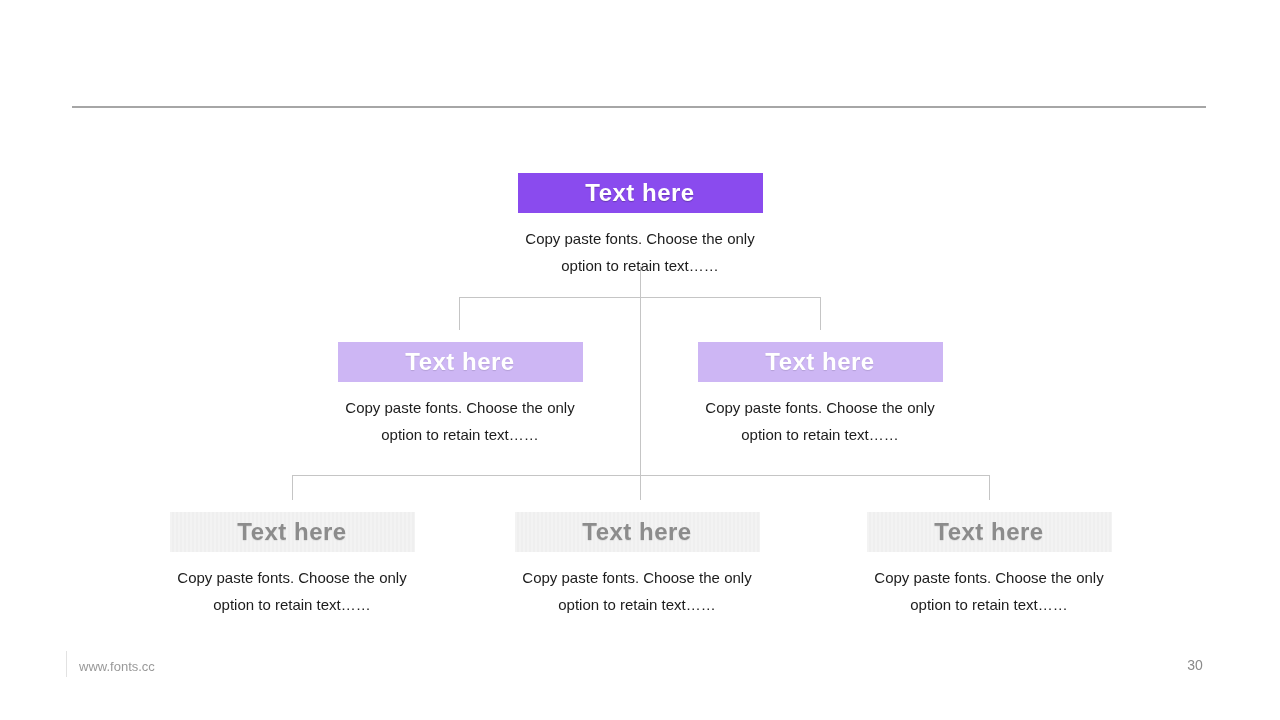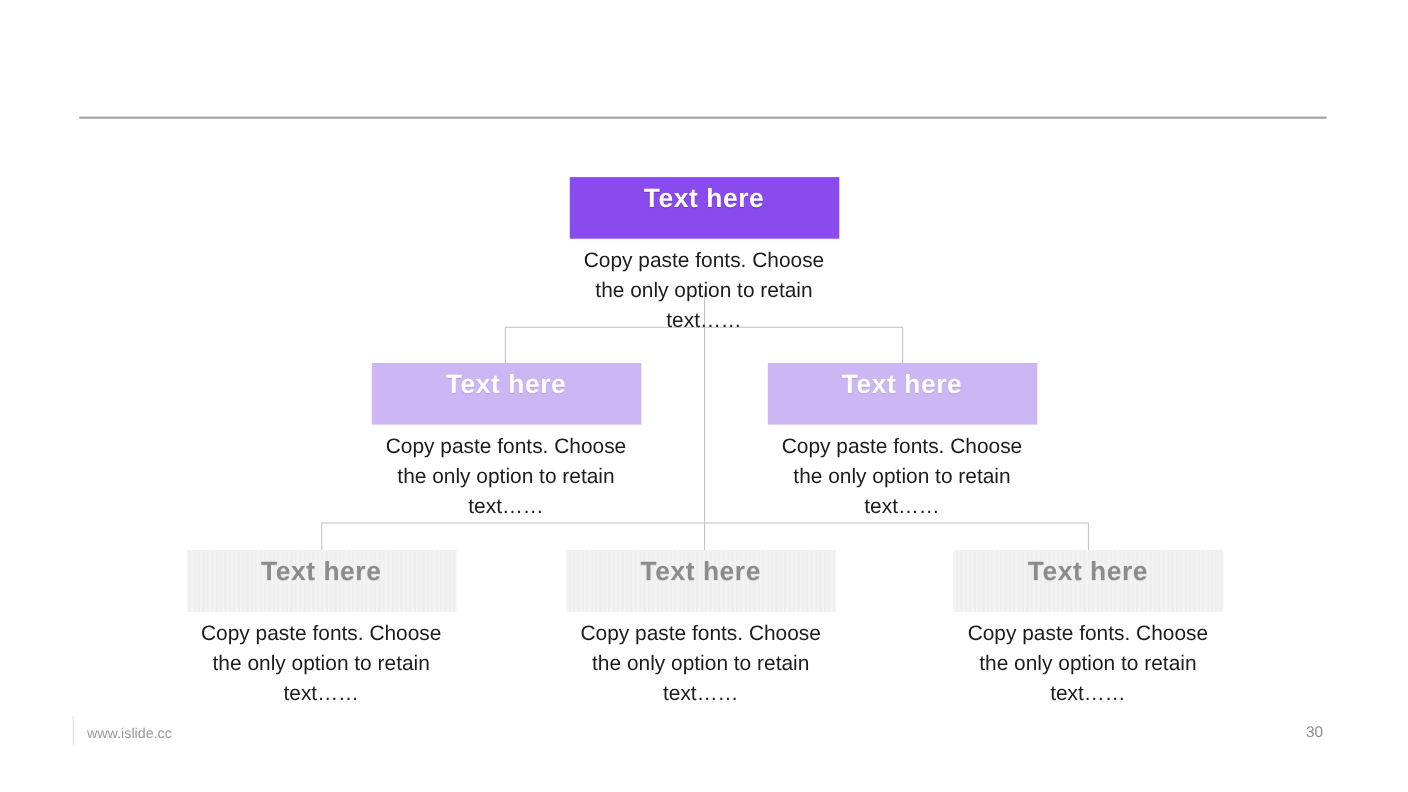--- a/index.html
+++ b/index.html
@@ -22,34 +22,34 @@
   }
   .divider{
     position:absolute;left:72px;top:106px;width:1134px;height:2px;
     background:var(--divider);
   }
   .line{position:absolute;background:var(--connector);}
   .line.h{height:1px;}
   .line.v{width:1px;}
   .node{position:absolute;width:250px;text-align:center;}
   .node-box{
-    width:245px;height:56px;margin:0 auto;
+    width:245px;height:40px;margin:12px auto;
     font-size:24px;font-weight:bold;line-height:40px;
     text-align:center;letter-spacing:0.5px;
   }
   .node-box.lvl1{background:var(--accent);color:#ffffff;text-shadow:0 1px 1px rgba(0,0,0,0.25);}
   .node-box.lvl2{background:var(--accent-light);color:#ffffff;text-shadow:0 1px 1px rgba(0,0,0,0.12);}
   .node-box.lvl3{
     background:var(--box-gray);
     background-image:repeating-linear-gradient(90deg,#f3f3f3 0 2px,#efefef 2px 4px);
     color:var(--title-gray);text-shadow:0 1px 1px rgba(0,0,0,0.08);
   }
   .node-desc{
     margin:7px auto 0 auto;width:250px;
-    font-size:19px;line-height:27px;color:var(--desc-color);
+    font-size:15px;line-height:27px;color:var(--desc-color);
     text-align:center;
   }
   .footer-tick{position:absolute;left:66px;top:651px;width:1px;height:26px;background:#e2e2e2;}
   .footer-url{position:absolute;left:79px;top:659px;font-size:13px;color:var(--footer-gray);}
   .page-number{position:absolute;left:1178px;top:657px;width:34px;text-align:center;font-size:14px;color:#8a8a8a;}
 </style>
 </head>
 <body>
 
 <div class="slide">
@@ -100,16 +100,16 @@
   </div>
 
   <div class="node" style="left:864px;top:500px;">
     <div class="node-box lvl3">
       <span>Text here</span>
     </div>
     <div class="node-desc">Copy paste fonts. Choose the only option to retain text……</div>
   </div>
 
   <div class="footer-tick"></div>
-  <div class="footer-url">www.islide.cc</div>
+  <div class="footer-url">www.fonts.cc</div>
   <div class="page-number">30</div>
 
 </div>
 
 </body></html>

